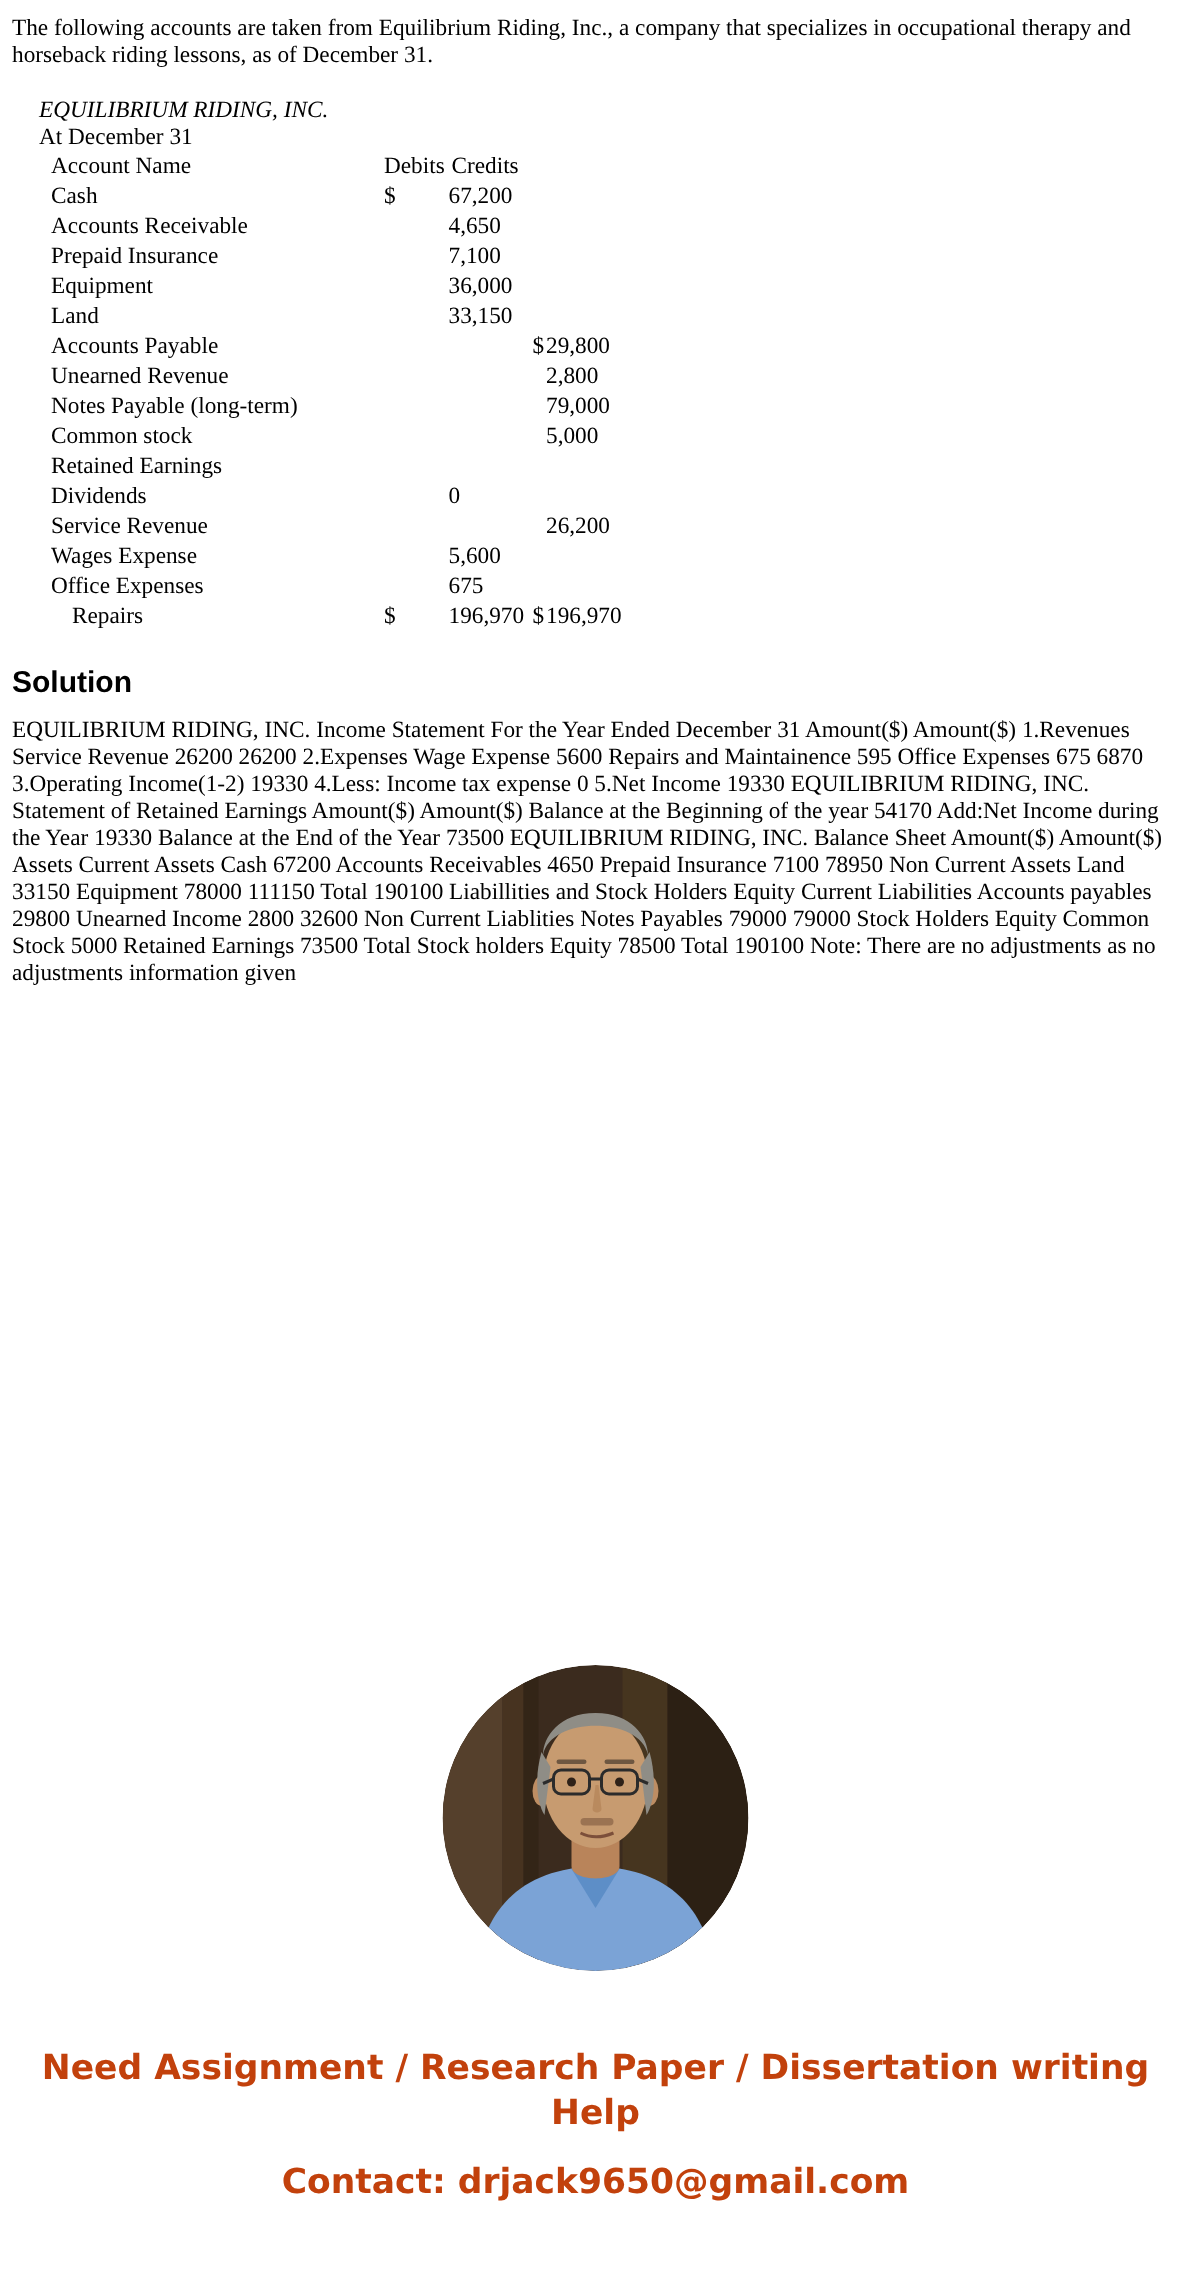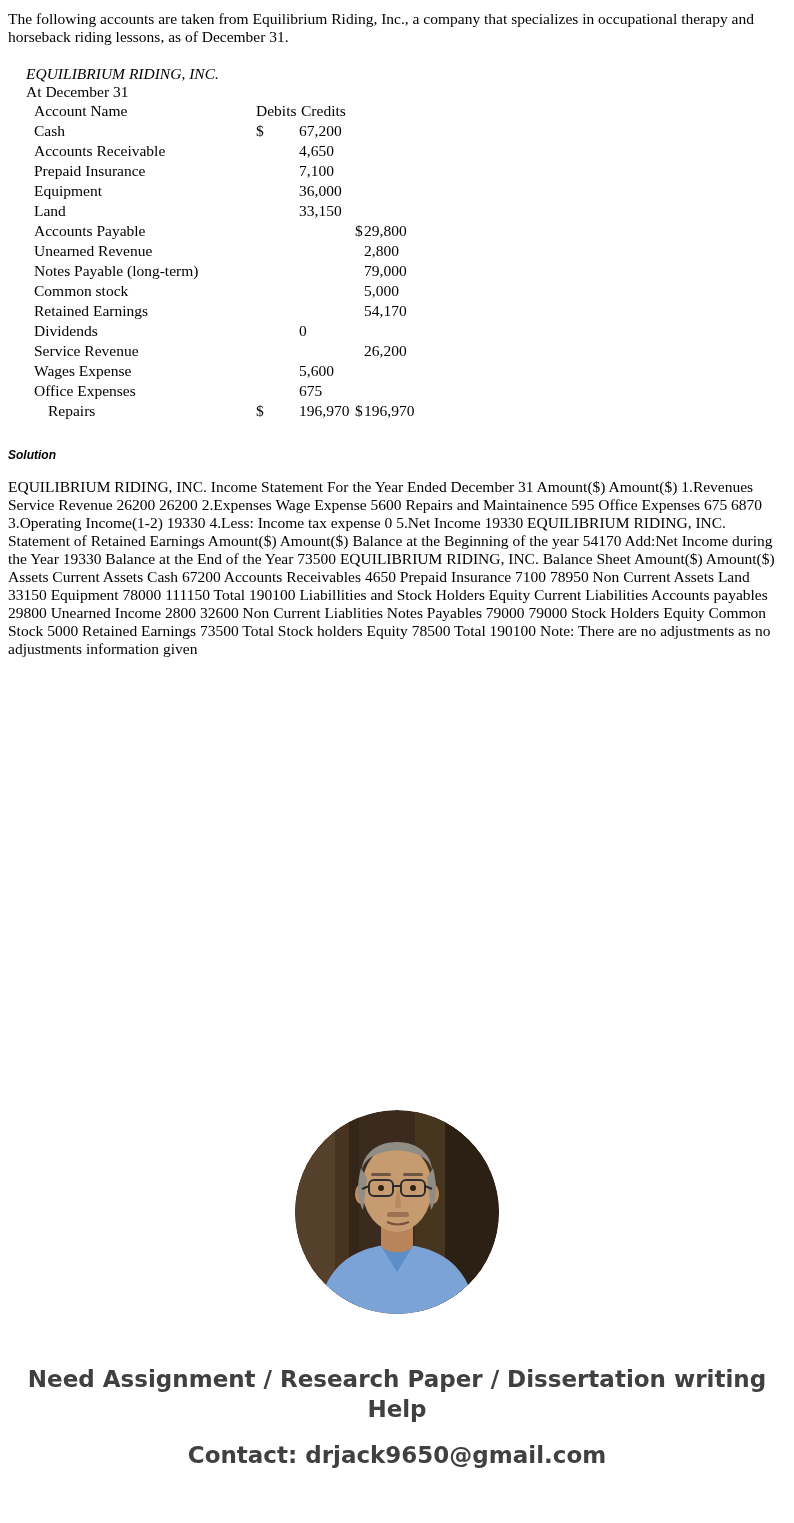--- a/index.html
+++ b/index.html
@@ -31,23 +31,22 @@
     grid-template-columns: 230px 43px 56px 9px auto;
     line-height: 20px;
   }
   .head-name, .c-name { padding-left: 8px; white-space: nowrap; }
   .tb-totals .c-name { padding-left: 22px; }
   .c-dsym, .c-dval, .c-csym, .c-cval { white-space: nowrap; }
   .sol-h {
     margin: 24px 8px 0 8px;
     font-family: "Liberation Sans", sans-serif;
     font-weight: 700;
-    font-size: 12px;
+    font-size: 20px;
     line-height: 20px;
-    font-style: italic;
   }
   .sol-p {
     margin: 13px 8px 0 8px;
     max-width: 780px;
     font-size: 15.5px;
     line-height: 18px;
   }
   .photo {
     width: 204px;
     height: 204px;
@@ -55,21 +54,21 @@
     overflow: hidden;
     margin: 452px auto 0 auto;
   }
   .footer {
     margin-top: 50px;
     text-align: center;
     font-family: "DejaVu Sans", sans-serif;
     font-weight: 700;
     font-size: 23px;
     line-height: 30px;
-    color: #404040;
+    color: #c2410c;
   }
   .footer .help { max-width: 760px; margin: 0 auto; }
   .footer .contact { max-width: 760px; margin: 16px auto; }
 </style>
 </head>
 <body>
 
 <div>
 
   <p class="intro">The following accounts are taken from Equilibrium Riding, Inc., a company that specializes in occupational therapy and horseback riding lessons, as of December 31.</p>
@@ -146,21 +145,20 @@
         <span class="c-dsym"></span>
         <span class="c-dval"></span>
         <span class="c-csym"></span>
         <span class="c-cval">5,000</span>
       </div>
       <div class="tb-row">
         <span class="c-name">Retained Earnings</span>
         <span class="c-dsym"></span>
         <span class="c-dval"></span>
         <span class="c-csym"></span>
-        <span class="c-cval">54,170</span>
       </div>
       <div class="tb-row">
         <span class="c-name">Dividends</span>
         <span class="c-dsym"></span>
         <span class="c-dval">0</span>
         <span class="c-csym"></span>
         <span class="c-cval"></span>
       </div>
       <div class="tb-row">
         <span class="c-name">Service Revenue</span>

